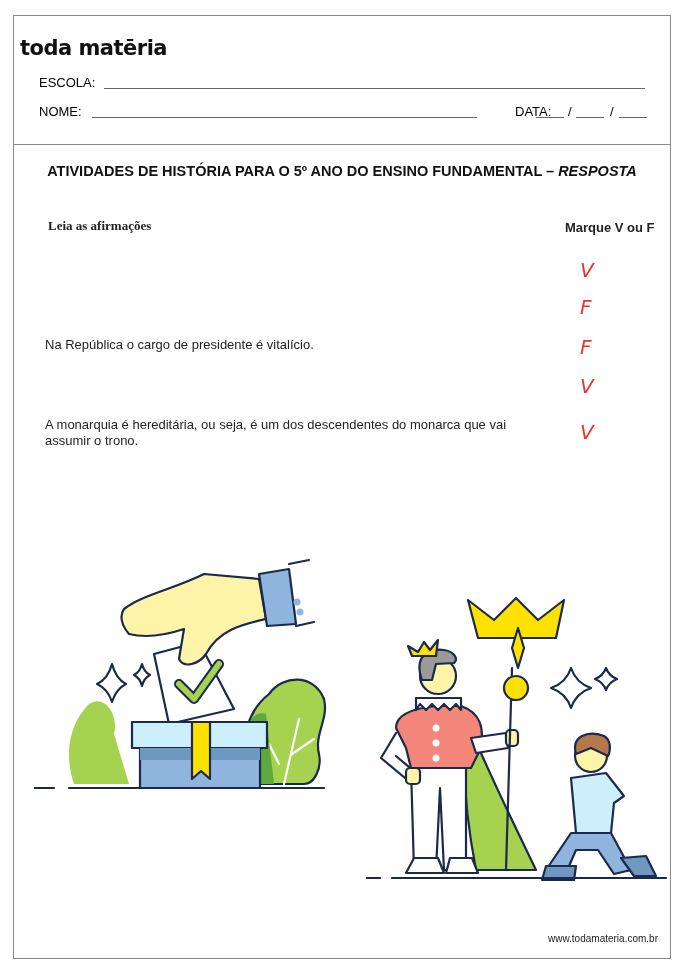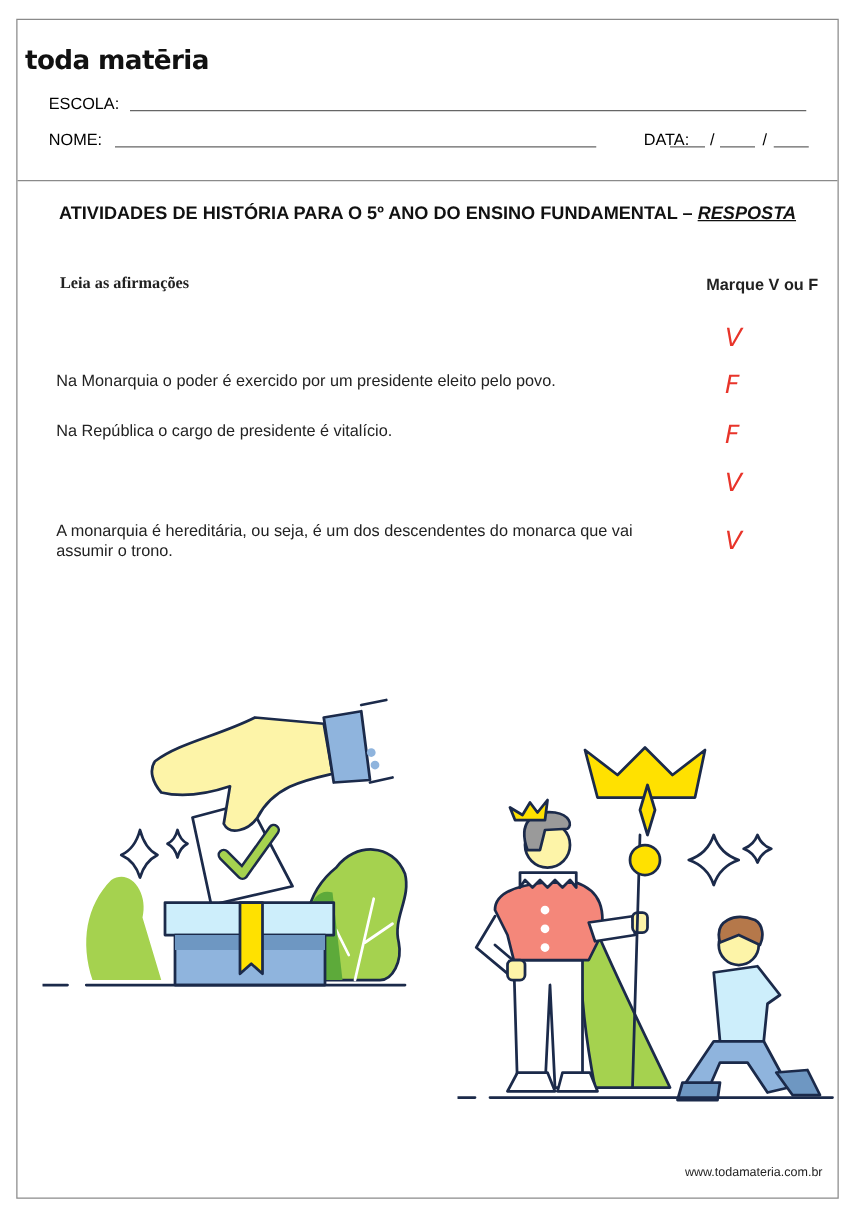--- a/index.html
+++ b/index.html
@@ -3,21 +3,21 @@
 <meta charset="utf-8">
 <style>
   html,body{margin:0;padding:0;background:#fff;}
   body{width:685px;height:969px;position:relative;overflow:hidden;font-family:"Liberation Sans",sans-serif;color:#1a1a1a;}
   .page{position:absolute;left:13px;top:15px;width:658px;height:944px;border:1.5px solid #8a8a8a;box-sizing:border-box;}
   .header{position:absolute;left:0;top:0;width:100%;height:128px;border-bottom:1.5px solid #8a8a8a;}
   .logo{position:absolute;left:6px;top:20px;font-size:21px;font-weight:bold;letter-spacing:-0.5px;color:#111;font-family:"DejaVu Sans",sans-serif;}
   .field{position:absolute;font-size:13px;color:#000000;}
   .line{position:absolute;border-bottom:1px solid #666;height:0;}
   .title{position:absolute;left:0;width:100%;top:147px;text-align:center;font-size:14.5px;font-weight:bold;color:#111;}
-  .title .em{font-style:italic;text-decoration:underline;}
+  .title .em{font-style:italic;}
   .colhead{position:absolute;font-size:13px;font-weight:bold;color:#222;}
   .stmt{position:absolute;left:31px;width:470px;font-size:13px;line-height:16px;color:#222;}
   .ans{position:absolute;left:566px;font-size:20px;font-style:italic;color:#e8342a;font-family:"DejaVu Sans",sans-serif;}
   .footer{position:absolute;right:12px;bottom:14px;font-size:10px;font-weight:normal;color:#222;}
   svg{position:absolute;}
 </style>
 </head>
 <body>
 
 <div class="page">
@@ -38,21 +38,20 @@
     <div class="line" style="left:605px;top:101px;width:28px;"></div>
   </div>
 
   <div class="title"><span>ATIVIDADES DE HISTÓRIA PARA O 5º ANO DO ENSINO FUNDAMENTAL – </span><span class="em">RESPOSTA</span></div>
 
   <div class="colhead" style="left:34px;top:202px;font-family:Liberation Serif, serif;">Leia as afirmações</div>
   <div class="colhead" style="left:531px;top:204px;margin-left:20px;">Marque V ou F</div>
 
   <div class="ans" style="top:242px;">V</div>
 
-  <div class="stmt" style="top:281px;"><span>Na Monarquia o poder é exercido por um presidente eleito pelo povo.</span></div>
   <div class="ans" style="top:279px;">F</div>
 
   <div class="stmt" style="top:321px;"><span>Na República o cargo de presidente é vitalício.</span></div>
   <div class="ans" style="top:319px;">F</div>
 
   <div class="ans" style="top:358px;">V</div>
 
   <div class="stmt" style="top:401px;width:470px;"><span>A monarquia é hereditária, ou seja, é um dos descendentes do monarca que vai assumir o trono.</span></div>
   <div class="ans" style="top:404px;">V</div>
 

